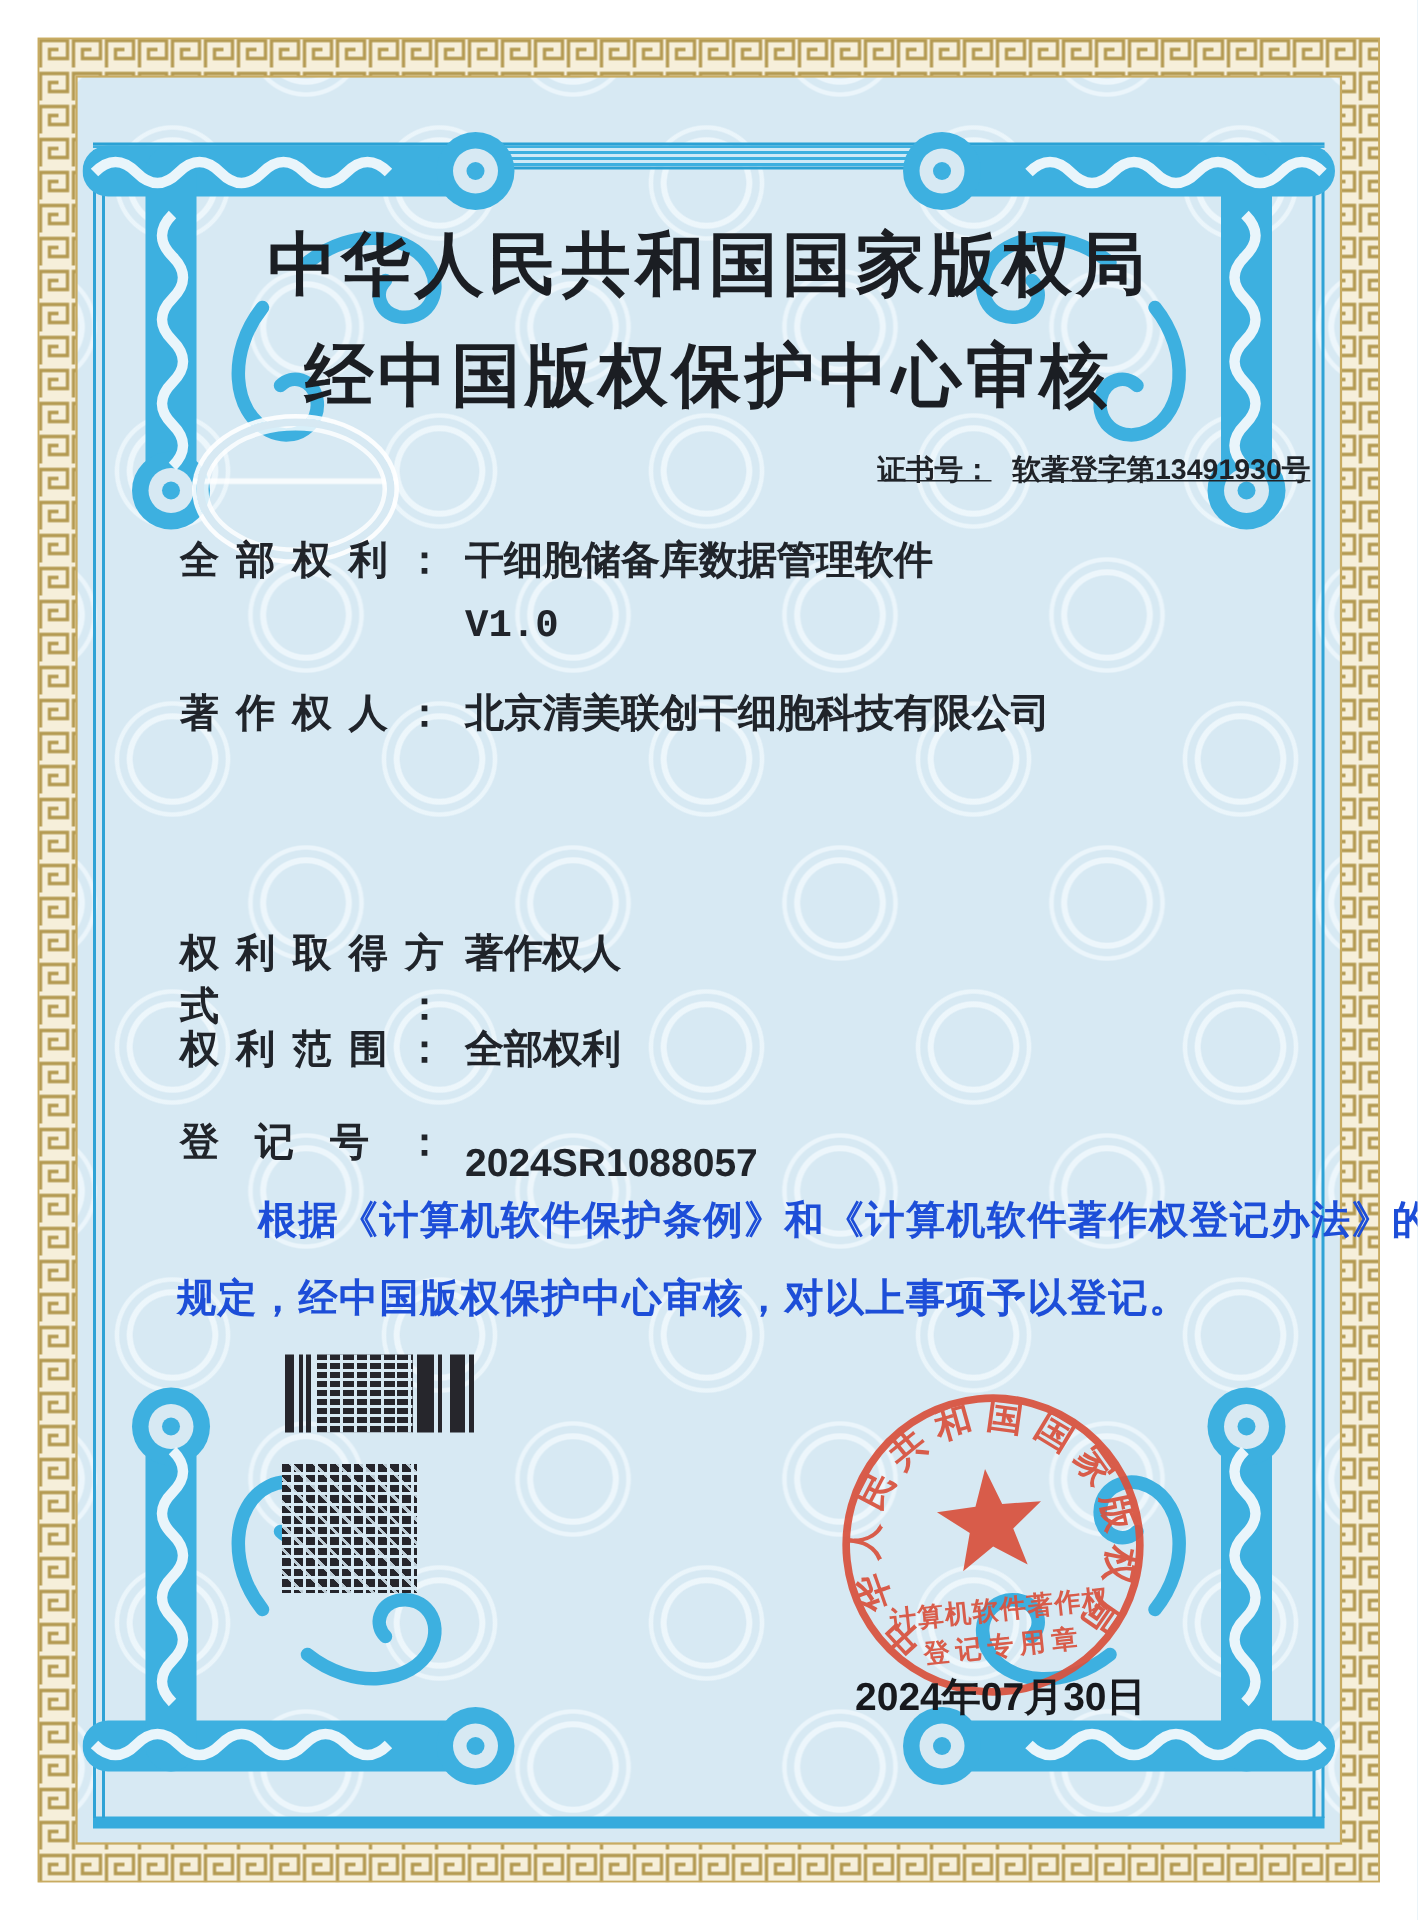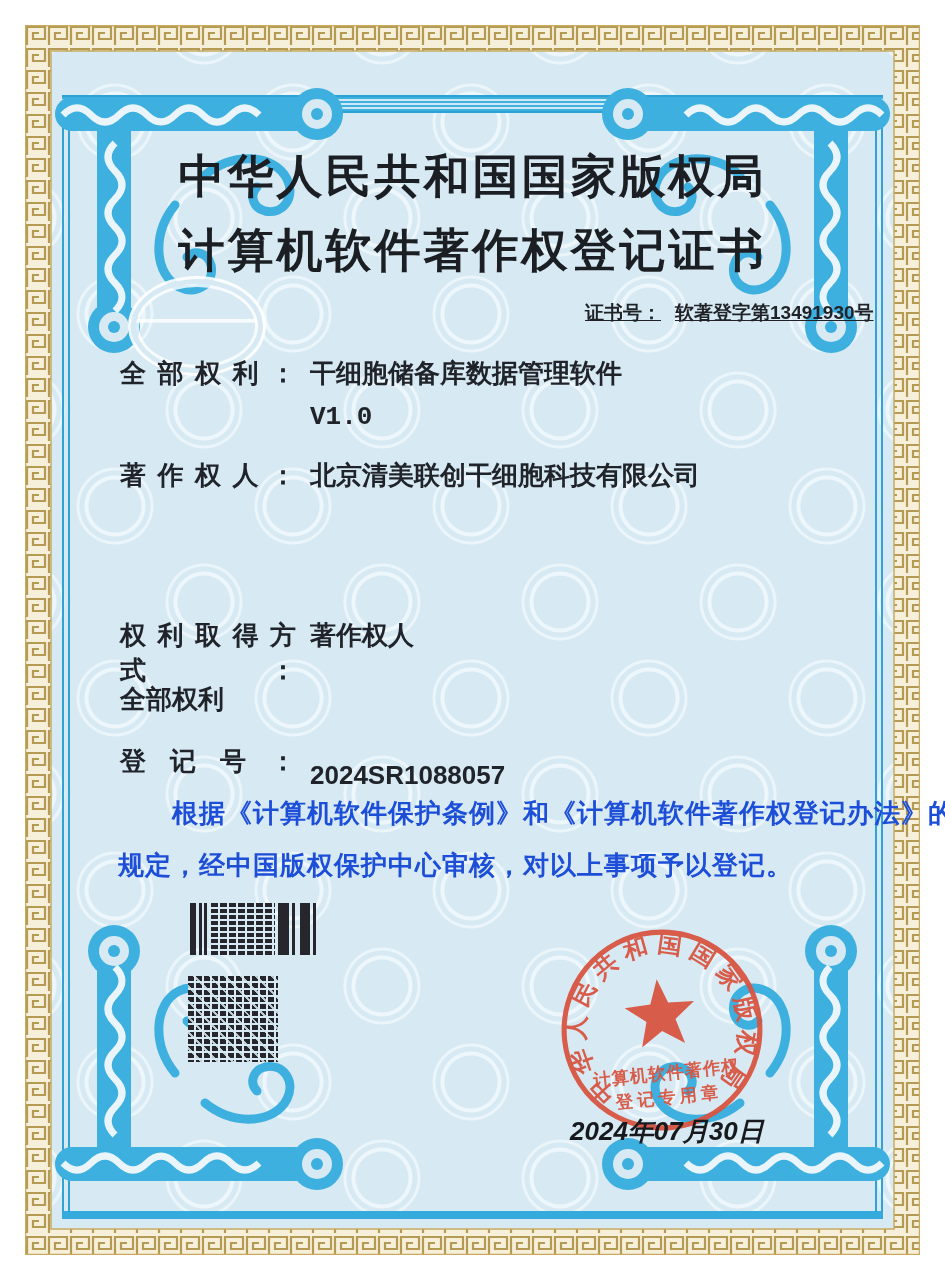--- a/index.html
+++ b/index.html
@@ -94,21 +94,21 @@
     left:188px;top:976px;width:90px;height:86px;z-index:2;
     background-color:#26262c;
     background-image:
       repeating-linear-gradient(180deg, rgba(215,233,243,0) 0 5px, #d7e9f3 5px 7px),
       repeating-linear-gradient(90deg, rgba(215,233,243,0) 0 6px, #d7e9f3 6px 8px),
       repeating-linear-gradient(45deg, rgba(215,233,243,0) 0 9px, rgba(215,233,243,.85) 9px 11px);
   }
   
   .seal{left:558px;top:926px;width:208px;height:208px;z-index:3;opacity:.93;}
   .seal text{font-family:"Liberation Sans","DejaVu Sans",sans-serif;font-weight:700;}
-  .date{left:570px;top:1114px;z-index:4;font-size:26px;font-weight:700;color:#17191d;white-space:nowrap;font-style:italic;}
+  .date{left:570px;top:1114px;z-index:4;font-size:26px;font-weight:700;color:#17191d;white-space:nowrap;}
 </style>
 </head>
 <body>
 
 <div class="abs inner-bg"></div>
 
 <svg class="abs gold-frame" width="895" height="1230" viewBox="0 0 895 1230">
   <defs>
     <pattern id="gk" patternUnits="userSpaceOnUse" width="22" height="22">
       <rect width="22" height="22" fill="#f6efda"></rect>
@@ -178,21 +178,21 @@
     <circle cx="59" cy="272" r="6" fill="#3db0e0"></circle>
   <path d="M8,60 q14,-14 28,0 q14,14 28,0 q14,-14 28,0 q14,14 28,0 q14,-14 28,0 q14,14 28,0 q14,-14 28,0" stroke="#e9f5fb" stroke-width="7" fill="none"></path>
   <path d="M60,88 q-14,14 0,28 q14,14 0,28 q-14,14 0,28 q14,14 0,28 q-14,14 0,28 q14,14 0,28" stroke="#e9f5fb" stroke-width="7" fill="none"></path>
   <path d="M150,120 C180,96 220,100 232,124 C241,142 228,160 210,156 C198,153 194,140 202,132" stroke="#3db0e0" stroke-width="9" fill="none" stroke-linecap="round"></path>
   <path d="M120,150 C96,180 100,220 124,232 C142,241 160,228 156,210 C153,198 140,194 132,202" stroke="#3db0e0" stroke-width="9" fill="none" stroke-linecap="round"></path>
 </svg>
 
 <div class="abs emblem"></div>
 
 <div class="abs title" id="title1">中华人民共和国国家版权局</div>
-<div class="abs title" id="title2">计算机软件著作权登记证书</div>
+<div class="abs title" id="title2">经中国版权保护中心审核</div>
 
 <div class="abs certno">
   <span>证书号：</span><span class="v">软著登字第13491930号</span>
 </div>
 
 <div class="abs row" id="row1">
   <span class="lbl">全部权利：</span>
   <span class="val">
     <div>干细胞储备库数据管理软件</div>
     <div class="val2">V1.0</div>
@@ -200,20 +200,21 @@
 </div>
 <div class="abs row" id="row2">
   <span class="lbl">著作权人：</span>
   <span class="val">北京清美联创干细胞科技有限公司</span>
 </div>
 <div class="abs row" id="row3">
   <span class="lbl">权利取得方式：</span>
   <span class="val">著作权人</span>
 </div>
 <div class="abs row" id="row4">
+  <span class="lbl">权利范围：</span>
   <span class="val">全部权利</span>
 </div>
 <div class="abs row" id="row5">
   <span class="lbl">登记号：</span>
   <span class="val mono">2024SR1088057</span>
 </div>
 
 <div class="abs statement">
   <div class="l1">根据《计算机软件保护条例》和《计算机软件著作权登记办法》的</div>
   <div class="l2">规定，经中国版权保护中心审核，对以上事项予以登记。</div>

